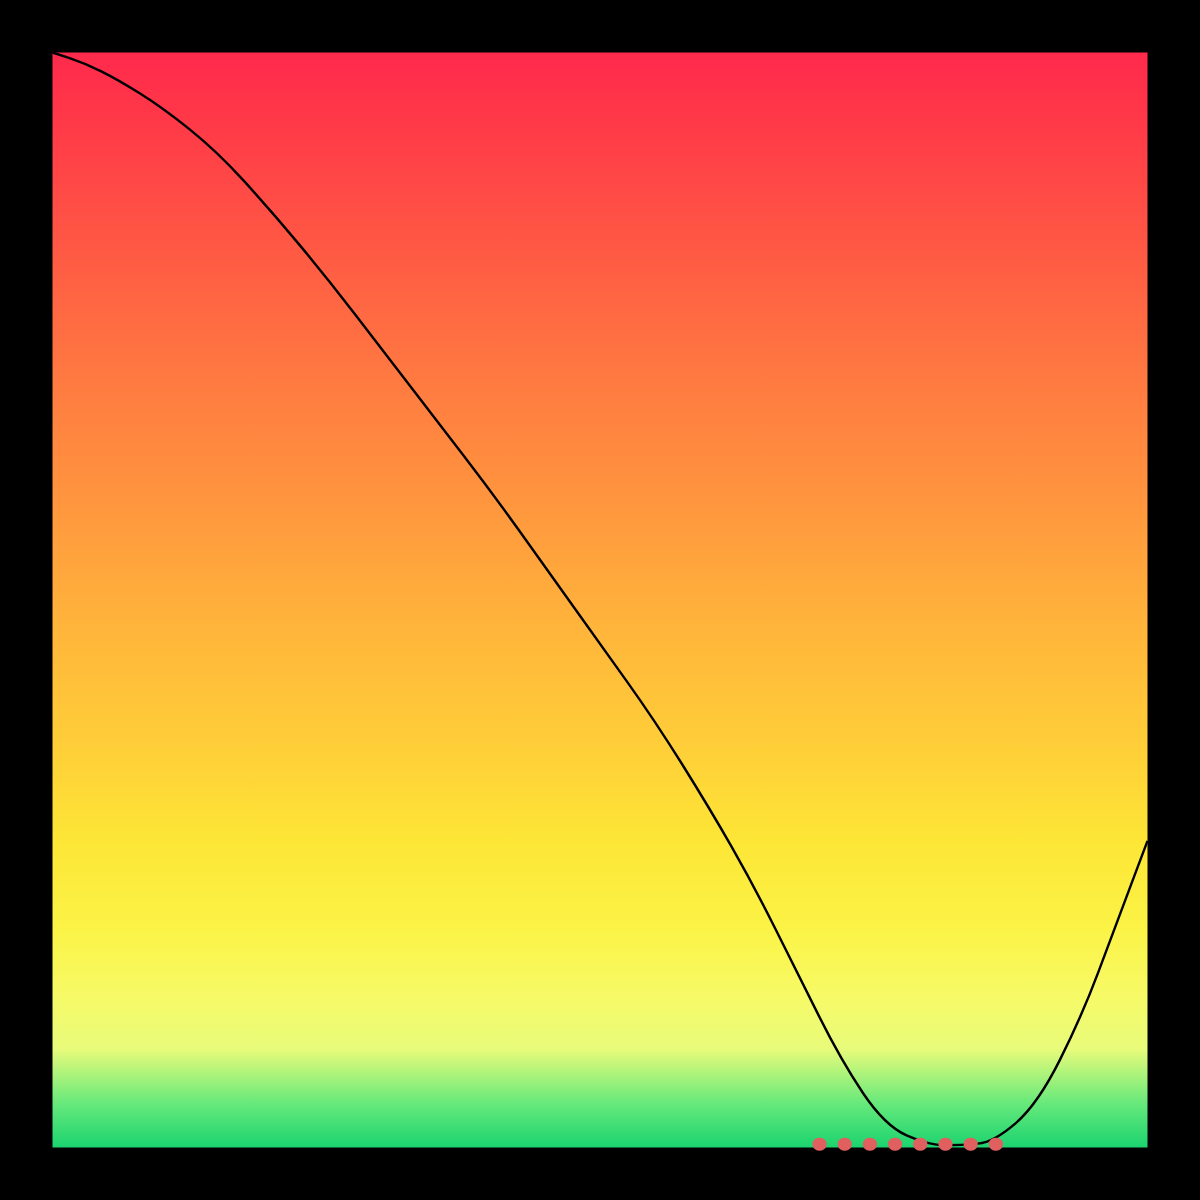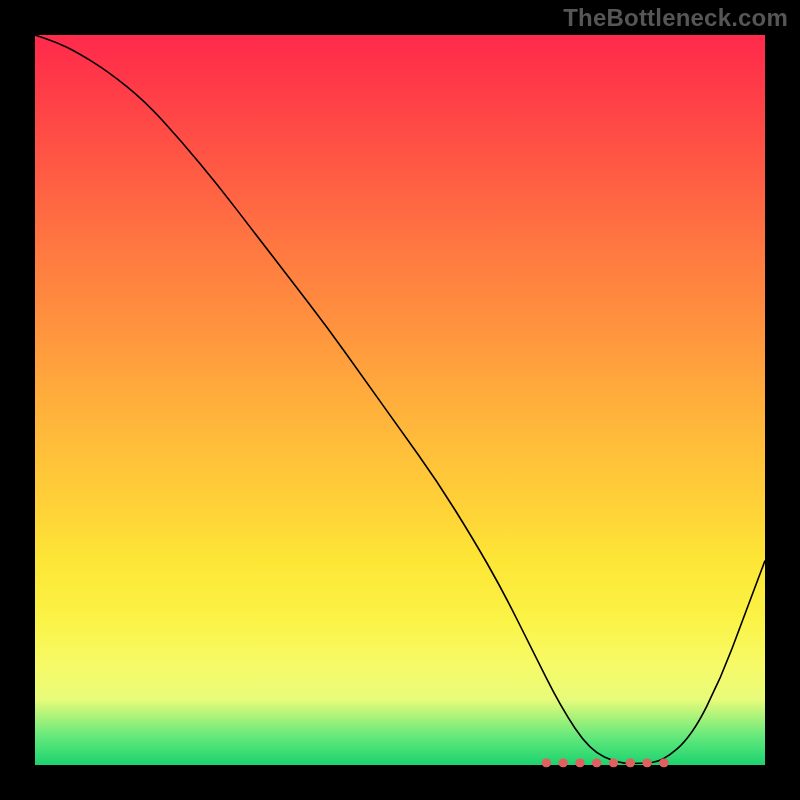--- a/index.html
+++ b/index.html
@@ -48,21 +48,20 @@
     left: 0;
     top: 0;
     width: 730px;
     height: 730px;
     overflow: visible;
   }
 </style>
 </head>
 <body>
 <div class="frame">
-  <div class="watermark">TheBottleneck.com</div>
 
   <div class="plot-area">
     <svg class="curve" viewBox="0 0 100 100" preserveAspectRatio="none">
       <path id="main-curve" fill="none" stroke="#000" stroke-width="0.22" d="M 0 0 Q 0 0 1.5 0.5 Q 3 1 4.5 1.75 Q 6 2.5 8 3.75 Q 10 5 12.5 7 Q 15 9 17.5 11.75 Q 20 14.5 22.5 17.5 Q 25 20.5 27.5 23.75 Q 30 27 32.5 30.25 Q 35 33.5 37.5 36.75 Q 40 40 42.5 43.5 Q 45 47 47.5 50.5 Q 50 54 52.5 57.5 Q 55 61 57.5 65 Q 60 69 62 72.5 Q 64 76 66 80 Q 68 84 70 88 Q 72 92 74 95 Q 76 98 78 98.9 Q 80 99.8 81.5 99.8 Q 83 99.8 84.5 99.65 Q 86 99.5 88 97.75 Q 90 96 92 92 Q 94 88 95.5 84 Q 97 80 98.5 76 L 100 72"></path>
       <path id="marker-strip" fill="none" stroke="#e06060" stroke-width="1.2" stroke-linecap="round" stroke-dasharray="0.1 2.2" d="M 70 99.7 L 87 99.7"></path>
     </svg>
   </div>
 </div>
 
 </body></html>

